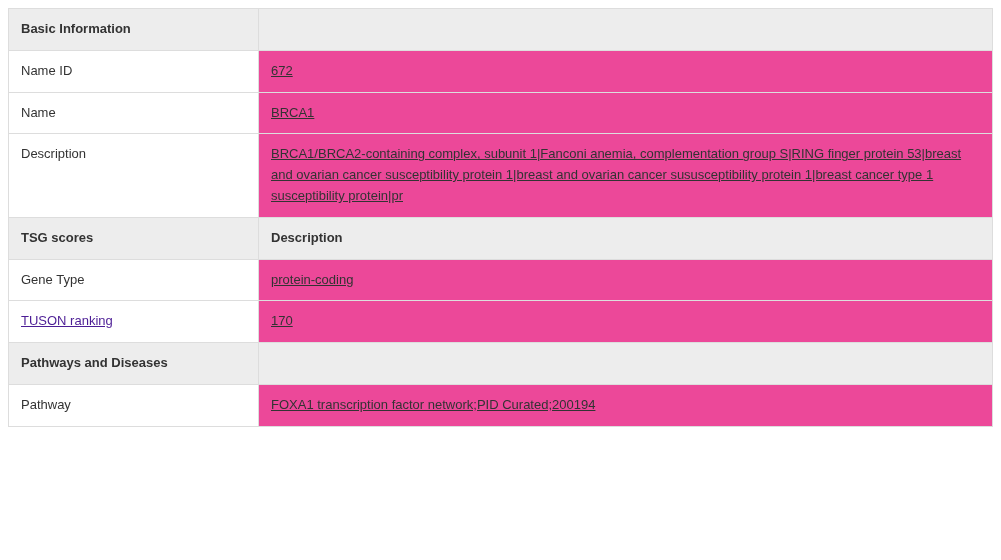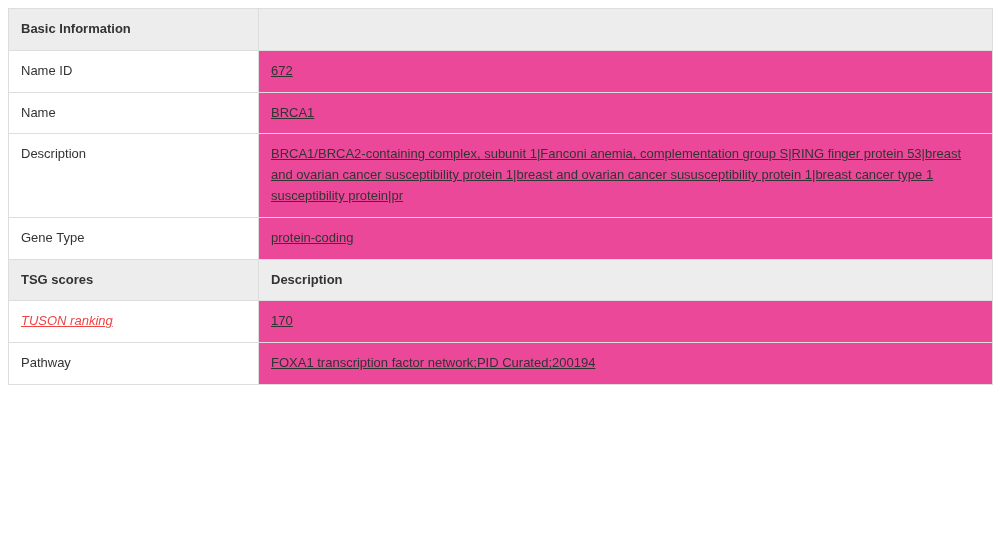--- a/index.html
+++ b/index.html
@@ -30,23 +30,22 @@
   }
   .label-col {
     width: 250px;
     background: #fff;
   }
   .value-col {
     background: #ec4899;
     text-decoration: underline;
   }
   a.link {
-    color: #ef4444;
+    color: #4c1d95;
     text-decoration: underline;
-    font-style: italic;
   }
 </style>
 </head>
 <body>
 
 <table>
   <tbody>
       <tr>
     <th>Basic Information</th>
     <th></th>
@@ -57,32 +56,36 @@
   </tr>
   <tr>
     <td class="label-col">Name</td>
     <td class="value-col">BRCA1</td>
   </tr>
   <tr>
     <td class="label-col">Description</td>
     <td class="value-col">BRCA1/BRCA2-containing complex, subunit 1|Fanconi anemia, complementation group S|RING finger protein 53|breast and ovarian cancer susceptibility protein 1|breast and ovarian cancer sususceptibility protein 1|breast cancer type 1 susceptibility protein|pr</td>
   </tr>
   <tr>
+    <th>TSG scores</th>
+    <th>Description</th>
+  </tr>
+  <tr>
     <td class="label-col">Gene Type</td>
     <td class="value-col">protein-coding</td>
-  </tr>
-  <tr>
-    <th>TSG scores</th>
-    <th>Description</th>
   </tr>
   <tr>
     <td class="label-col">
       <a href="#" class="link">TUSON ranking</a>
     </td>
     <td class="value-col">170</td>
+  </tr>
+  <tr>
+    <th>Pathways and Diseases</th>
+    <th></th>
   </tr>
   <tr>
     <td class="label-col">Pathway</td>
     <td class="value-col">FOXA1 transcription factor network;PID Curated;200194</td>
   </tr>
 
 </tbody>
   </table>
 
 </body></html>

